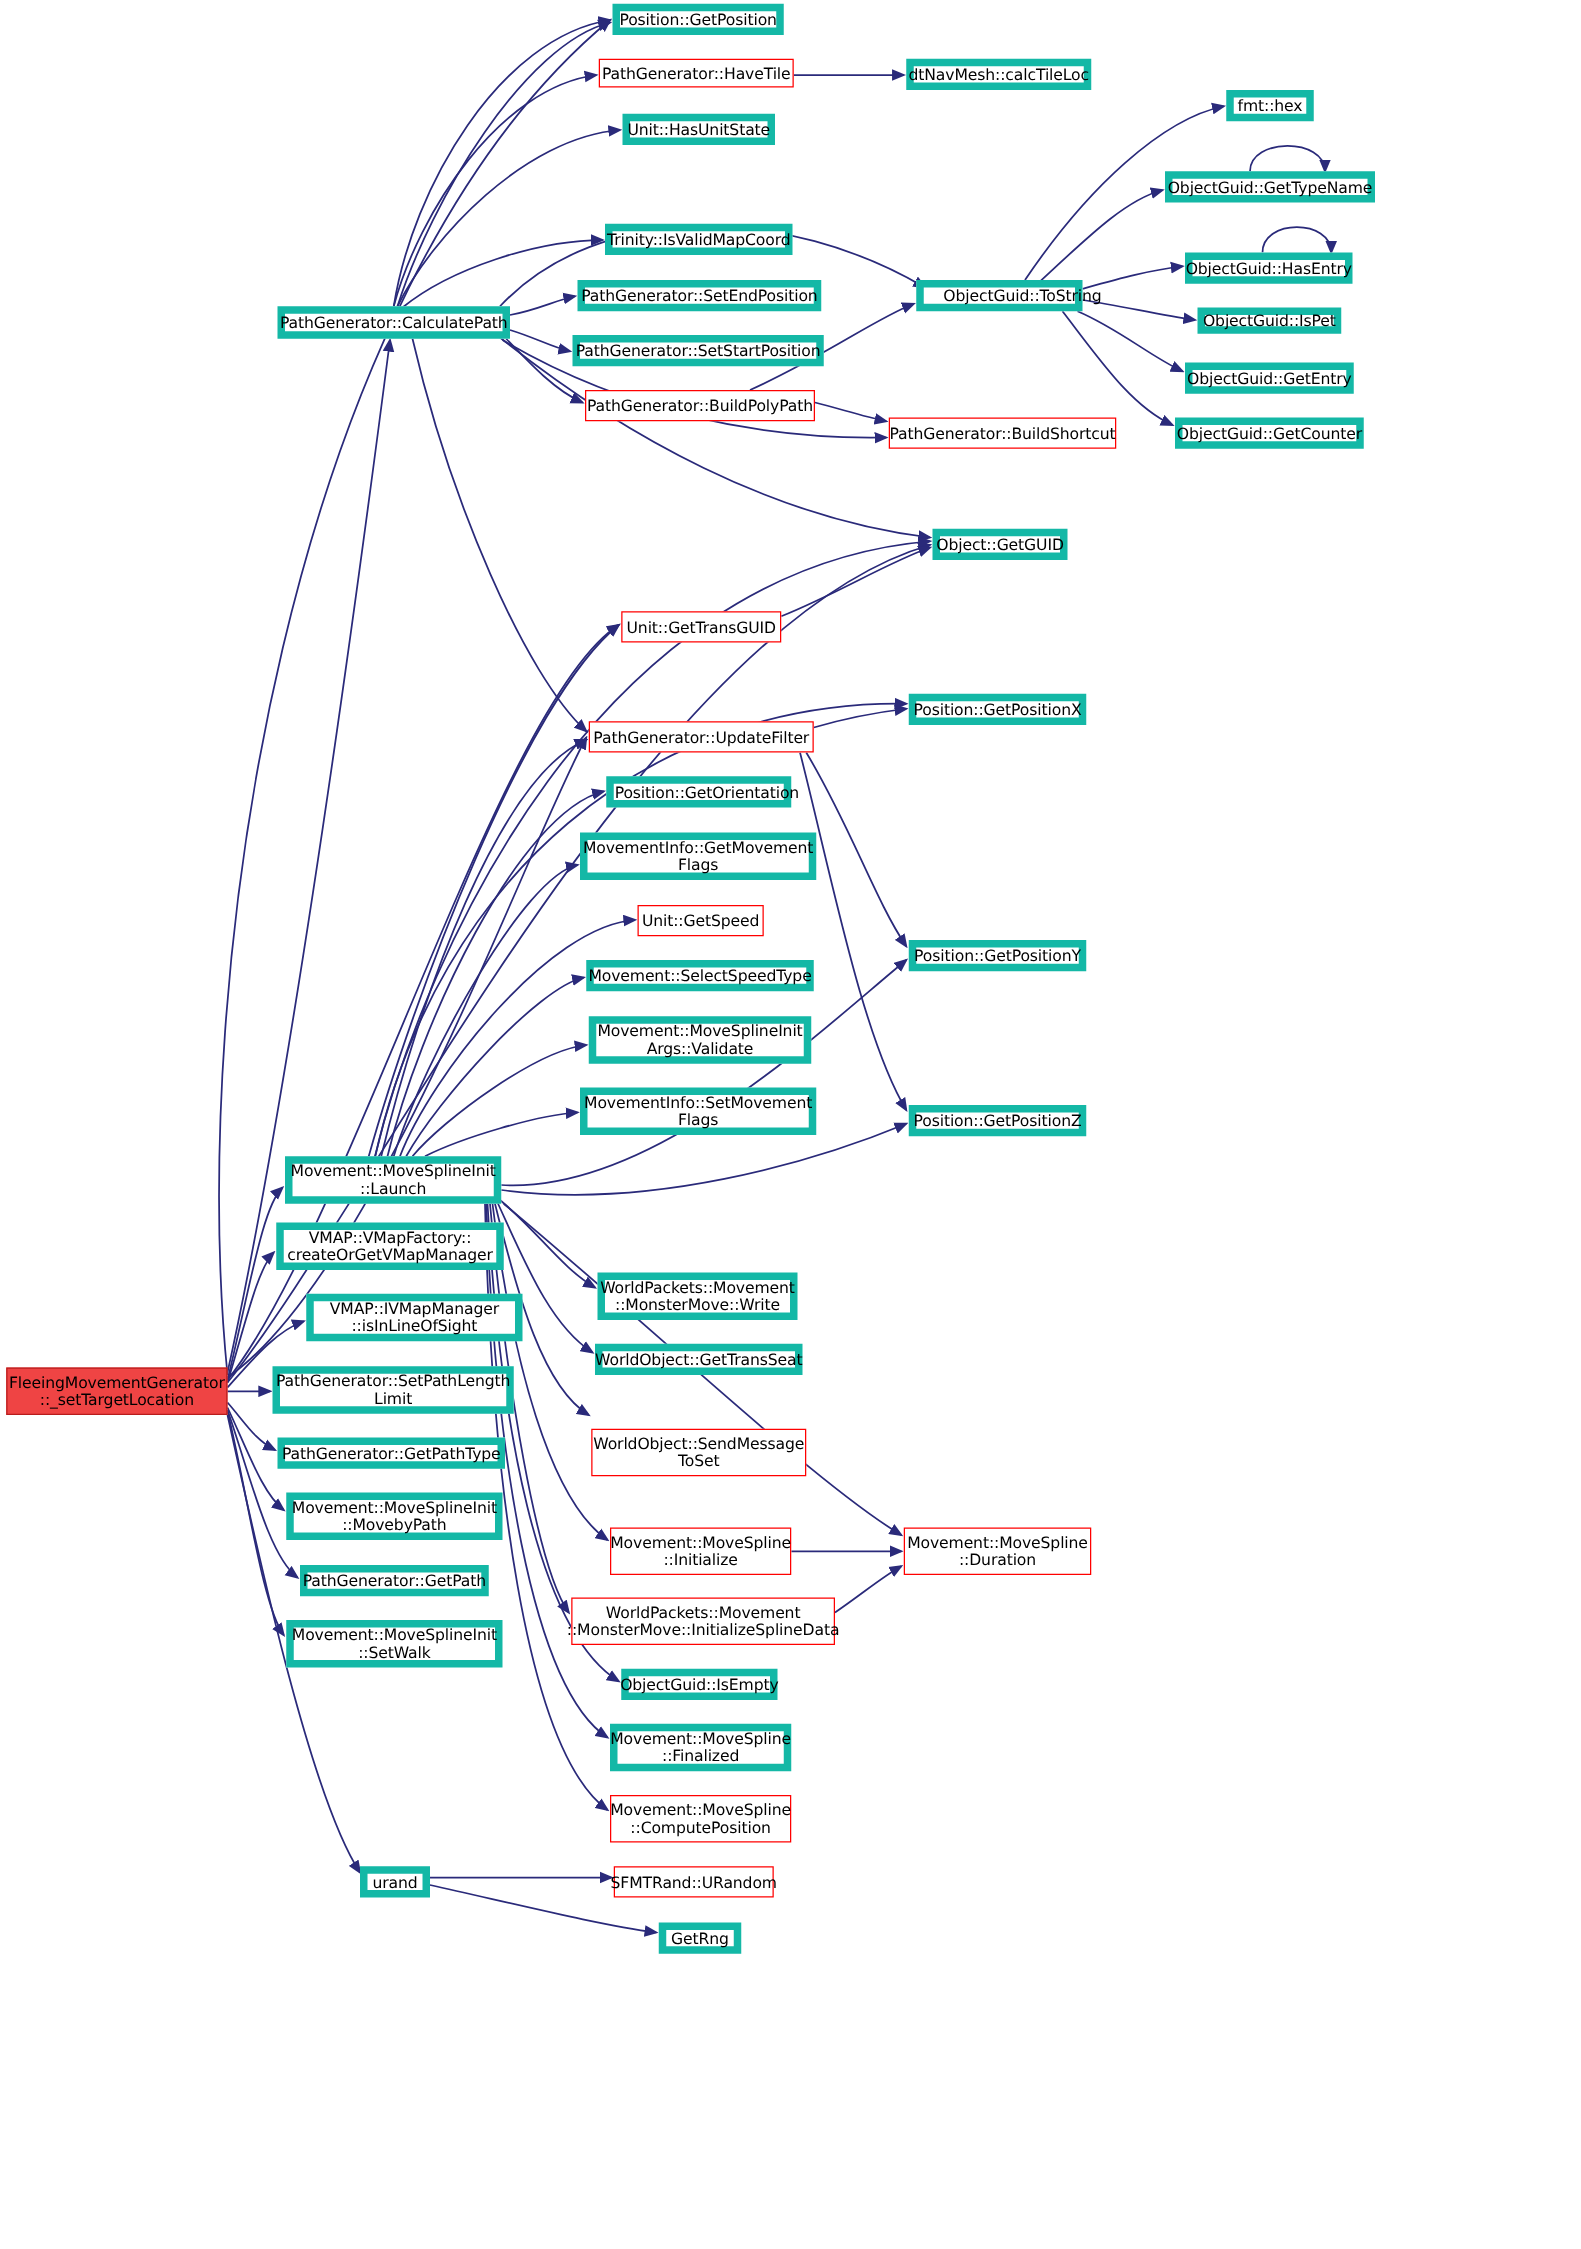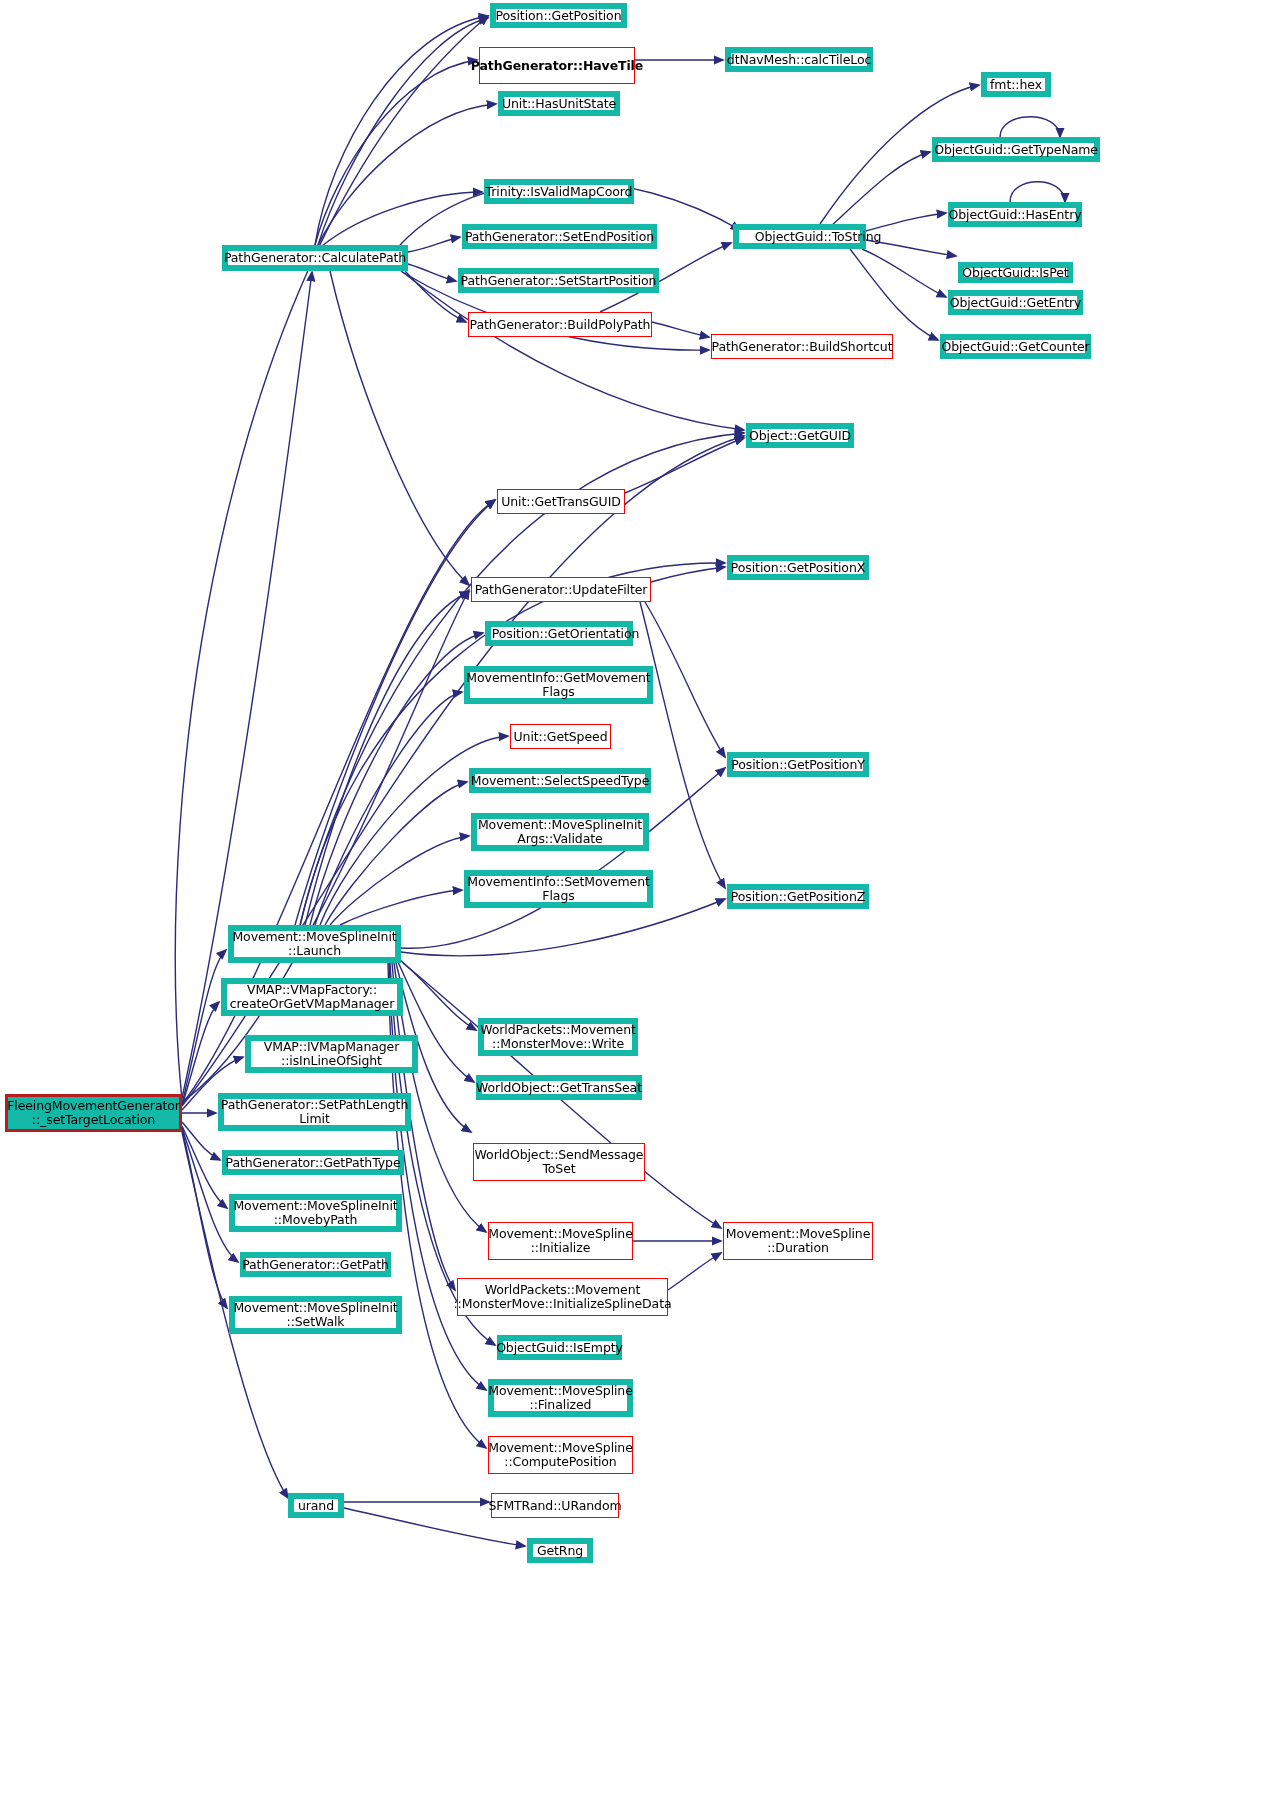--- a/index.html
+++ b/index.html
@@ -36,22 +36,22 @@
     font-size: 12.5px;
     line-height: 14px;
     letter-spacing: -0.1px;
     padding: 0 3px;
     white-space: pre-line;
   }
   .node.red {
     border: 1px solid #ff0000;
   }
   .node.root {
-    background: #14b8a6;
-    border: 3px solid #b91c1c;
+    background: #ef4444;
+    border: 1px solid #b91c1c;
   }
 </style>
 </head>
 <body>
 
 <div id="canvas">
   <svg id="edges" viewBox="0 0 1265 1799">
     <defs>
       <marker id="arrow" viewBox="0 0 12 10" refX="10" refY="5" markerWidth="8" markerHeight="7" orient="auto-start-reverse">
         <path d="M 0 0 L 12 5 L 0 10 z" fill="#2a2a7a"></path>
@@ -124,32 +124,32 @@
         <path d="M 668 1290 C 690 1275 705 1262 721 1253" marker-end="url(#arrow)"></path>
         <path d="M 344 1502 L 489 1502" marker-end="url(#arrow)"></path>
         <path d="M 344 1508 C 420 1525 480 1540 525 1546" marker-end="url(#arrow)"></path>
       </g>
   </svg>
   <div id="nodes">
       <div class="node root" style="left: 5px; top: 1094px; width: 177px; height: 38px;">FleeingMovementGenerator
 ::_setTargetLocation</div>
       <div class="node" style="left: 222px; top: 245px; width: 186px; height: 26px;">PathGenerator::CalculatePath</div>
       <div class="node" style="left: 490px; top: 3px; width: 137px; height: 25px;">Position::GetPosition</div>
-      <div class="node red" style="left: 479px; top: 47px; width: 156px; height: 37px; font-weight: bold;">PathGenerator::HaveTile</div>
+      <div class="node red" style="left: 479px; top: 47px; width: 156px; height: 23px;">PathGenerator::HaveTile</div>
       <div class="node" style="left: 498px; top: 91px; width: 122px; height: 25px;">Unit::HasUnitState</div>
       <div class="node" style="left: 484px; top: 179px; width: 150px; height: 25px;">Trinity::IsValidMapCoord</div>
       <div class="node" style="left: 462px; top: 224px; width: 195px; height: 25px;">PathGenerator::SetEndPosition</div>
       <div class="node" style="left: 458px; top: 268px; width: 201px; height: 25px;">PathGenerator::SetStartPosition</div>
       <div class="node red" style="left: 468px; top: 312px; width: 184px; height: 25px;">PathGenerator::BuildPolyPath</div>
       <div class="node" style="left: 725px; top: 47px; width: 148px; height: 25px;">dtNavMesh::calcTileLoc</div>
       <div class="node" style="left: 733px; top: 224px; width: 133px; height: 25px; padding-left: 40px;">ObjectGuid::ToString</div>
       <div class="node" style="left: 981px; top: 72px; width: 70px; height: 25px;">fmt::hex</div>
       <div class="node" style="left: 932px; top: 137px; width: 168px; height: 25px;">ObjectGuid::GetTypeName</div>
       <div class="node" style="left: 948px; top: 202px; width: 134px; height: 25px;">ObjectGuid::HasEntry</div>
-      <div class="node" style="left: 958px; top: 262px; width: 115px; height: 21px;">ObjectGuid::IsPet</div>
+      <div class="node" style="left: 958px; top: 246px; width: 115px; height: 21px;">ObjectGuid::IsPet</div>
       <div class="node" style="left: 948px; top: 290px; width: 135px; height: 25px;">ObjectGuid::GetEntry</div>
       <div class="node" style="left: 940px; top: 334px; width: 151px; height: 25px;">ObjectGuid::GetCounter</div>
       <div class="node red" style="left: 711px; top: 334px; width: 182px; height: 25px;">PathGenerator::BuildShortcut</div>
       <div class="node" style="left: 746px; top: 423px; width: 108px; height: 25px;">Object::GetGUID</div>
       <div class="node red" style="left: 497px; top: 489px; width: 128px; height: 25px;">Unit::GetTransGUID</div>
       <div class="node" style="left: 727px; top: 555px; width: 142px; height: 25px;">Position::GetPositionX</div>
       <div class="node red" style="left: 471px; top: 577px; width: 180px; height: 25px;">PathGenerator::UpdateFilter</div>
       <div class="node" style="left: 485px; top: 621px; width: 148px; height: 25px; padding-left: 16px;">Position::GetOrientation</div>
       <div class="node" style="left: 464px; top: 666px; width: 189px; height: 38px;">MovementInfo::GetMovement
 Flags</div>

